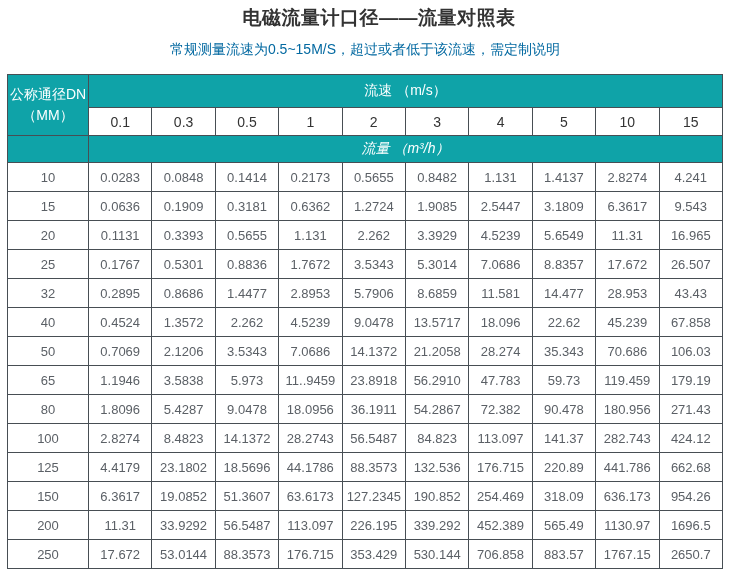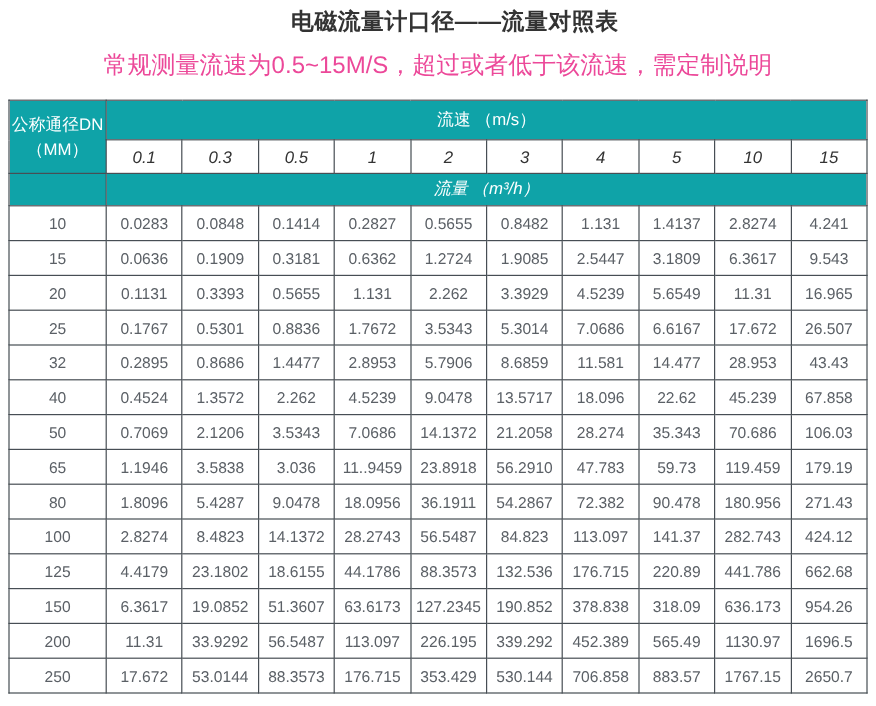--- a/index.html
+++ b/index.html
@@ -15,22 +15,22 @@
     text-align: center;
     font-size: 19px;
     font-weight: bold;
     color: #333333;
     padding-top: 5px;
     letter-spacing: 0.5px;
     padding-left: 28px;
   }
   .page-subtitle {
     text-align: center;
-    font-size: 20px;
-    color: #ec4899;
+    font-size: 14px;
+    color: #0369a1;
     margin-top: 10px;
   }
   table.flow-table {
     border-collapse: collapse;
     table-layout: fixed;
     width: 716px;
     margin: 15px 0 0 7px;
   }
   table.flow-table th,
   table.flow-table td {
@@ -59,21 +59,20 @@
   .flow-cell {
     height: 26px;
     font-style: italic;
   }
   .speed-row th {
     background: #ffffff;
     color: #333333;
     font-size: 14px;
     font-weight: normal;
     height: 27px;
-    font-style: italic;
   }
   .data-row td {
     color: #5b6066;
     font-size: 13px;
     height: 28px;
     background: #ffffff;
   }
 </style>
 </head>
 <body>
@@ -119,21 +118,21 @@
       <td class="teal flow-cell"></td>
       <td class="teal flow-cell" colspan="10">流量 （m³/h）</td>
     </tr>
   </thead>
   <tbody>
       <tr class="data-row">
         <td>10</td>
         <td>0.0283</td>
         <td>0.0848</td>
         <td>0.1414</td>
-        <td>0.2827</td>
+        <td>0.2173</td>
         <td>0.5655</td>
         <td>0.8482</td>
         <td>1.131</td>
         <td>1.4137</td>
         <td>2.8274</td>
         <td>4.241</td>
       </tr>
       <tr class="data-row">
         <td>15</td>
         <td>0.0636</td>
@@ -162,21 +161,21 @@
       </tr>
       <tr class="data-row">
         <td>25</td>
         <td>0.1767</td>
         <td>0.5301</td>
         <td>0.8836</td>
         <td>1.7672</td>
         <td>3.5343</td>
         <td>5.3014</td>
         <td>7.0686</td>
-        <td>6.6167</td>
+        <td>8.8357</td>
         <td>17.672</td>
         <td>26.507</td>
       </tr>
       <tr class="data-row">
         <td>32</td>
         <td>0.2895</td>
         <td>0.8686</td>
         <td>1.4477</td>
         <td>2.8953</td>
         <td>5.7906</td>
@@ -209,21 +208,21 @@
         <td>21.2058</td>
         <td>28.274</td>
         <td>35.343</td>
         <td>70.686</td>
         <td>106.03</td>
       </tr>
       <tr class="data-row">
         <td>65</td>
         <td>1.1946</td>
         <td>3.5838</td>
-        <td>3.036</td>
+        <td>5.973</td>
         <td>11..9459</td>
         <td>23.8918</td>
         <td>56.2910</td>
         <td>47.783</td>
         <td>59.73</td>
         <td>119.459</td>
         <td>179.19</td>
       </tr>
       <tr class="data-row">
         <td>80</td>
@@ -248,38 +247,38 @@
         <td>84.823</td>
         <td>113.097</td>
         <td>141.37</td>
         <td>282.743</td>
         <td>424.12</td>
       </tr>
       <tr class="data-row">
         <td>125</td>
         <td>4.4179</td>
         <td>23.1802</td>
-        <td>18.6155</td>
+        <td>18.5696</td>
         <td>44.1786</td>
         <td>88.3573</td>
         <td>132.536</td>
         <td>176.715</td>
         <td>220.89</td>
         <td>441.786</td>
         <td>662.68</td>
       </tr>
       <tr class="data-row">
         <td>150</td>
         <td>6.3617</td>
         <td>19.0852</td>
         <td>51.3607</td>
         <td>63.6173</td>
         <td>127.2345</td>
         <td>190.852</td>
-        <td>378.838</td>
+        <td>254.469</td>
         <td>318.09</td>
         <td>636.173</td>
         <td>954.26</td>
       </tr>
       <tr class="data-row">
         <td>200</td>
         <td>11.31</td>
         <td>33.9292</td>
         <td>56.5487</td>
         <td>113.097</td>

